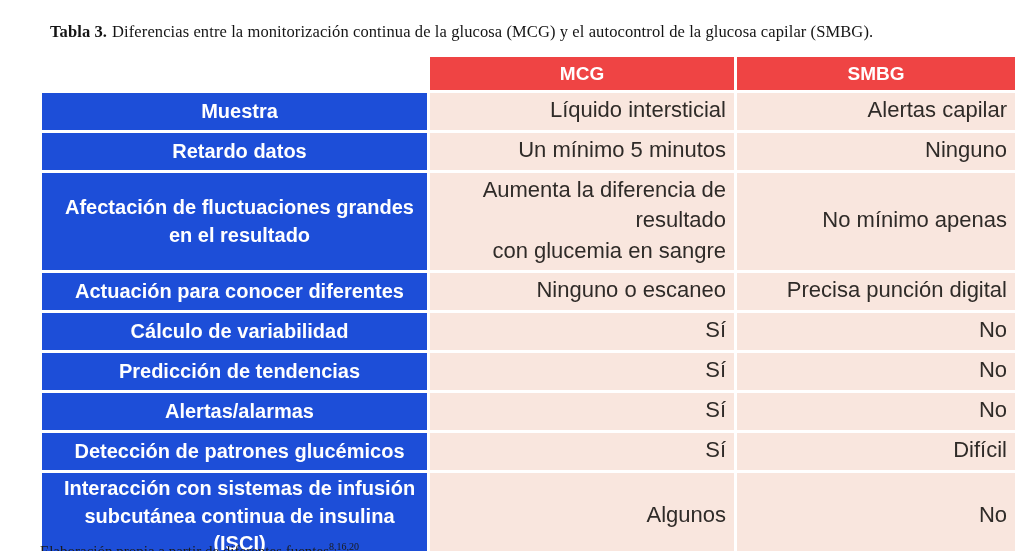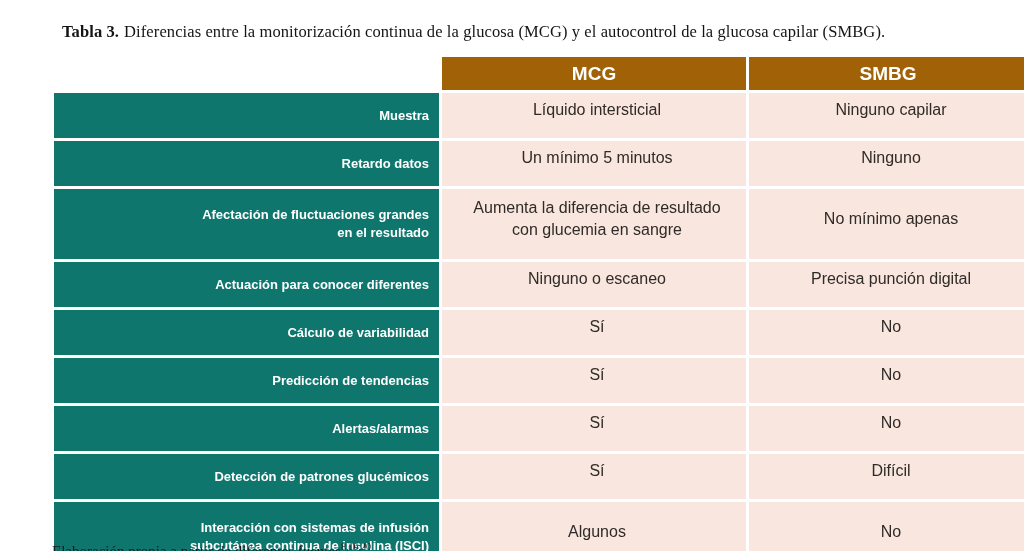--- a/index.html
+++ b/index.html
@@ -11,21 +11,20 @@
     width: 1024px;
     height: 551px;
     overflow: hidden;
     position: relative;
     font-family: "Liberation Sans", sans-serif;
   }
   .page {
     position: absolute;
     inset: 0;
     background: #ffffff;
-    margin-left: 12px;
   }
   .caption {
     position: absolute;
     left: 50px;
     top: 22px;
     width: 950px;
     font-family: "Liberation Serif", serif;
     font-size: 16.5px;
     color: #141414;
     letter-spacing: 0.1px;
@@ -42,49 +41,49 @@
     width: 979px;
     table-layout: fixed;
     border-collapse: separate;
     border-spacing: 3px;
   }
   table.cmp th, table.cmp td {
     margin: 0;
     overflow: hidden;
   }
   th.colhead {
-    background: #a16207;
+    background: #ef4444;
     color: #ffffff;
     font-size: 19px;
     font-weight: bold;
     text-align: center;
     vertical-align: middle;
     height: 31px;
   }
   th.spacer {
     background: transparent;
   }
   th.rowlabel {
-    background: #0f766e;
+    background: #1d4ed8;
     color: #ffffff;
     font-weight: bold;
-    font-size: 13px;
-    text-align: right;
+    font-size: 20px;
+    text-align: center;
     vertical-align: middle;
     padding: 2px 10px 2px 20px;
     white-space: pre-line;
     line-height: 1.38;
   }
   td.val {
     background: #f9e6de;
     color: #2f2b28;
-    font-size: 16px;
-    text-align: center;
+    font-size: 22px;
+    text-align: right;
     vertical-align: middle;
-    padding: 2px 8px 12px 14px;
+    padding: 2px 8px 4px 14px;
     white-space: pre-line;
     line-height: 1.38;
   }
   tr.row-s > th, tr.row-s > td { height: 31px; }
   tr.row-d > th, tr.row-d > td { height: 56px; }
   .footnote {
     position: absolute;
     left: 40px;
     top: 541px;
     font-family: "Liberation Serif", serif;
@@ -116,21 +115,21 @@
       <tr class="row-s">
         <th class="spacer"></th>
         <th class="colhead">MCG</th>
         <th class="colhead">SMBG</th>
       </tr>
     </thead>
     <tbody>
       <tr class="row-s">
         <th class="rowlabel">Muestra</th>
         <td class="val">Líquido intersticial</td>
-        <td class="val">Ninguno capilar</td>
+        <td class="val">Alertas capilar</td>
       </tr>
       <tr class="row-s">
         <th class="rowlabel">Retardo datos</th>
         <td class="val">Un mínimo 5 minutos</td>
         <td class="val">Ninguno</td>
       </tr>
       <tr class="row-d">
         <th class="rowlabel">Afectación de fluctuaciones grandes
 en el resultado</th>
         <td class="val">Aumenta la diferencia de resultado

